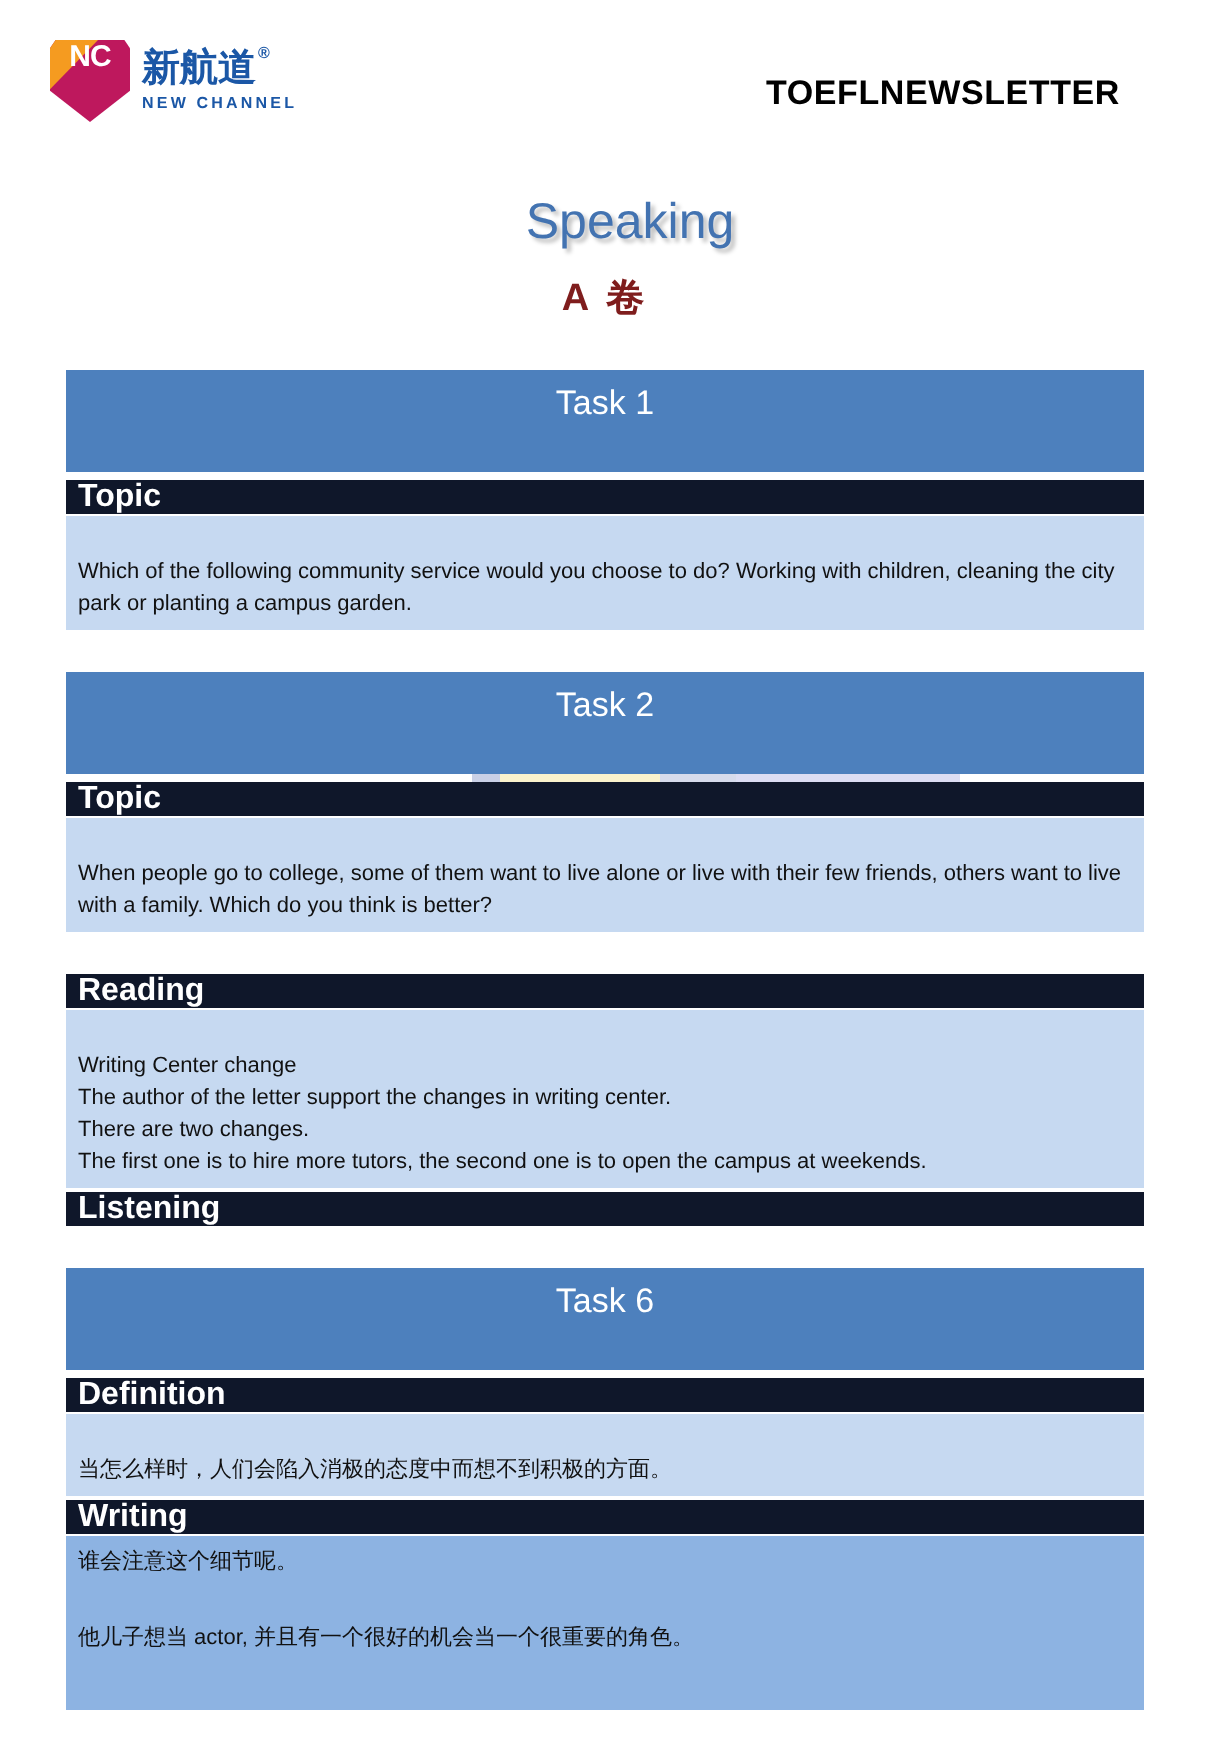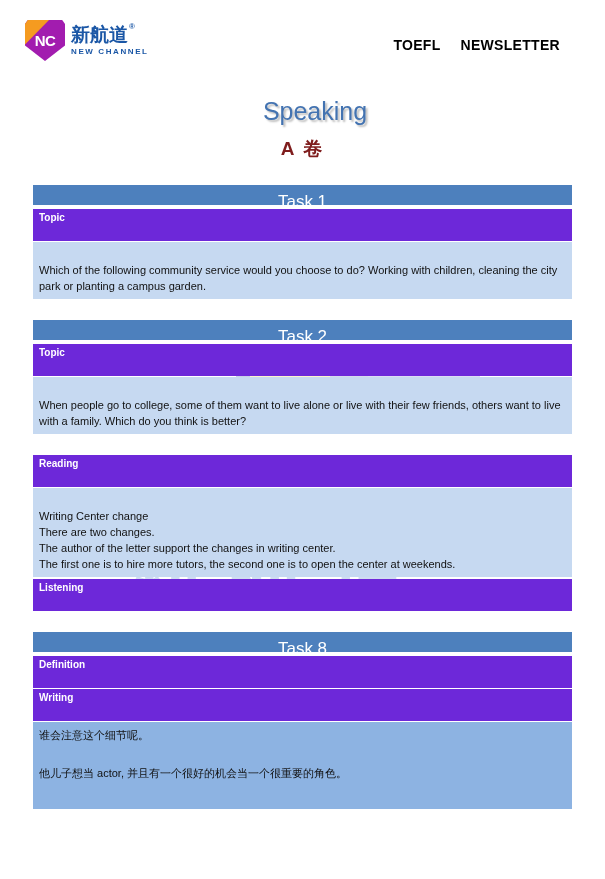--- a/index.html
+++ b/index.html
@@ -7,31 +7,31 @@
     width:605px;height:879px;background:#ffffff;
     font-family:"Liberation Sans",sans-serif;
     position:relative;overflow:hidden;
     -webkit-font-smoothing:antialiased;
   }
   .page{position:relative;width:605px;height:879px;background:#fff;}
 
   
   .header{position:absolute;top:20px;left:25px;right:45px;display:flex;justify-content:space-between;align-items:flex-start;}
   .logo{display:flex;align-items:center;gap:6px;}
-  .shield{position:relative;width:40px;height:41px;background:#a21caf;
+  .shield{position:relative;width:40px;height:41px;background:#be185d;
     clip-path:polygon(7% 0,93% 0,100% 10%,100% 62%,50% 100%,0 62%,0 10%);
-    display:flex;align-items:center;justify-content:center;}
+    display:flex;align-items:flex-start;justify-content:center;}
   .shield-orange{position:absolute;left:0;top:0;width:100%;height:100%;background:#f59b20;
     clip-path:polygon(0 0,60% 0,0 60%);}
   .shield-nc{position:relative;z-index:1;color:#fff;font-weight:bold;font-size:15px;letter-spacing:-0.5px;}
   .brand{display:flex;flex-direction:column;}
   .brand-cn{font-size:19px;font-weight:bold;color:#1b57a6;line-height:1;display:flex;align-items:flex-start;}
   .reg{font-size:8px;line-height:1;margin-top:-2px;margin-left:1px;}
   .brand-en{font-size:8px;font-weight:bold;color:#1b57a6;letter-spacing:1.6px;margin-top:3px;}
-  .newsletter{font-size:14px;font-weight:bold;color:#000;margin-top:17px;display:flex;gap:20px;letter-spacing:0.3px;}
+  .newsletter{font-size:17px;font-weight:bold;color:#000;margin-top:17px;display:flex;gap:0;letter-spacing:0.3px;}
 
   
   .title-block{position:absolute;top:97px;left:0;width:605px;text-align:center;}
   .title-main{font-size:25px;color:#4373b1;text-shadow:2px 2px 2px #bdbdbd;font-weight:normal;padding-left:25px;}
   .title-sub{font-size:19px;font-weight:bold;color:#7f1d1d;margin-top:10px;letter-spacing:2px;}
 
   
   .wm{position:absolute;z-index:1;}
   .wm-a-gray {left:230px;top:267px;width:15px; height:22px;background:#ccd3e8;}
   .wm-a-yellow{left:245px;top:267px;width:123px;height:22px;background:#fbf3cd;}
@@ -40,23 +40,23 @@
   .wm-b-yellow{left:250px;top:374px;width:80px;height:20px;background:#fbf3cd;}
   .wm-b-gray2{left:330px;top:374px;width:38px; height:20px;background:#d6dbec;}
   .wm-b-lav  {left:368px;top:374px;width:112px;height:20px;background:#dcddf3;}
   .wm-c{left:122px;top:555px;width:366px;height:35px;overflow:hidden;
         color:#cfdcf1;font-weight:bold;font-size:86px;line-height:86px;letter-spacing:16px;}
   .wm-c span{display:block;margin-top:-30px;}
 
   
   .tasks{position:absolute;top:185px;left:33px;width:539px;z-index:2;}
   .task{margin-bottom:21px;}
-  .task-banner{height:20px;background:#4d80bd;color:#fff;font-size:17px;
+  .task-banner{height:51px;background:#4d80bd;color:#fff;font-size:17px;
     text-align:center;line-height:33px;margin-bottom:4px;}
-  .task-bar{height:32px;background:#6d28d9;color:#fff;font-size:10px;font-weight:bold;
+  .task-bar{height:17px;background:#0f172a;color:#fff;font-size:16px;font-weight:bold;
     line-height:17px;padding-left:6px;margin-bottom:1px;}
   .task-content{background:#c6d9f1;font-size:11px;color:#111;
     padding:20px 6px 5px;margin-bottom:2px;line-height:16px;}
   .task-content .para{margin:0;min-height:16px;}
   .task-content.medium{background:#8db3e2;line-height:19px;padding:4px 6px 7px;}
   .task-content.medium .para{min-height:19px;}
 </style>
 </head>
 <body>
 
@@ -113,30 +113,33 @@
       <div class="task-bar">Topic</div>
       <div class="task-content">
         <p class="para">When people go to college, some of them want to live alone or live with their few friends, others want to live with a family. Which do you think is better?</p>
       </div>
     </section>
 
     <section class="task">
       <div class="task-bar">Reading</div>
       <div class="task-content">
         <p class="para">Writing Center change</p>
+        <p class="para">The author of the letter support the changes in writing center.</p>
         <p class="para">There are two changes.</p>
-        <p class="para">The author of the letter support the changes in writing center.</p>
-        <p class="para">The first one is to hire more tutors, the second one is to open the center at weekends.</p>
+        <p class="para">The first one is to hire more tutors, the second one is to open the campus at weekends.</p>
       </div>
       <div class="task-bar">Listening</div>
     </section>
 
     <section class="task">
-      <div class="task-banner">Task 8</div>
+      <div class="task-banner">Task 6</div>
       <div class="task-bar">Definition</div>
+      <div class="task-content">
+        <p class="para">当怎么样时，人们会陷入消极的态度中而想不到积极的方面。</p>
+      </div>
       <div class="task-bar">Writing</div>
       <div class="task-content medium">
         <p class="para">谁会注意这个细节呢。</p>
         <p class="para"></p>
         <p class="para">他儿子想当 actor, 并且有一个很好的机会当一个很重要的角色。</p>
         <p class="para"></p>
       </div>
     </section>
 
   </div>

